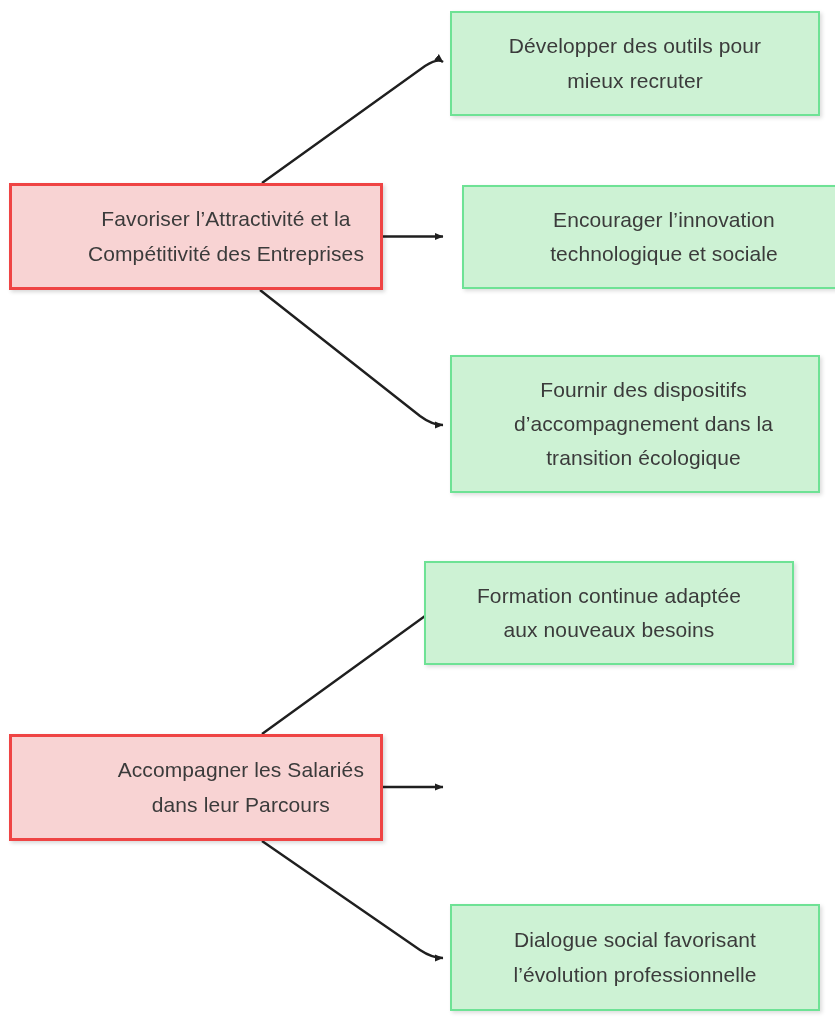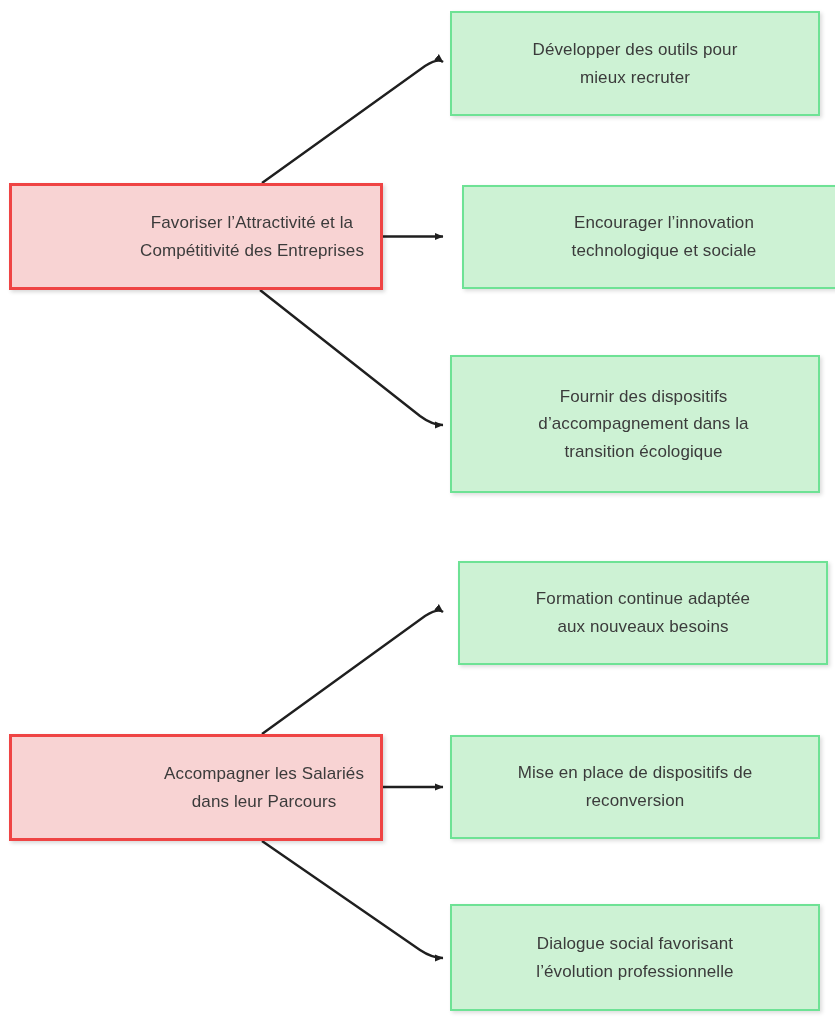--- a/index.html
+++ b/index.html
@@ -26,21 +26,21 @@
     pointer-events: none;
   }
   .node {
     position: absolute;
     box-sizing: border-box;
     display: flex;
     align-items: center;
     justify-content: center;
     text-align: center;
     line-height: 1.62;
-    font-size: 17px;
+    font-size: 21px;
     color: #3b3b3b;
     letter-spacing: 0.1px;
     padding: 6px 16px;
   }
   .node-theme-root {
     background: #f8d3d3;
     border: 3px solid #ef4444;
     box-shadow: 2px 2px 4px rgba(0,0,0,0.16);
     justify-content: flex-end;
   }
@@ -98,28 +98,24 @@
     <span class="node-label">Fournir des dispositifs
 d’accompagnement dans la
 transition écologique</span>
   </div>
 
   <div class="node node-theme-root" style="left:9px; top:734px; width:374px; height:107px;">
     <span class="node-label">Accompagner les Salariés
 dans leur Parcours</span>
   </div>
 
-  <div class="node node-theme-leaf" style="left:458px; top:561px; width:370px; height:104px;">
+  <div class="node node-theme-leaf" style="left:424px; top:561px; width:370px; height:104px;">
     <span class="node-label">Formation continue adaptée
 aux nouveaux besoins</span>
   </div>
 
-  <div class="node node-theme-leaf" style="left:450px; top:735px; width:370px; height:104px;">
-    <span class="node-label">Mise en place de dispositifs de
-reconversion</span>
-  </div>
 
   <div class="node node-theme-leaf" style="left:450px; top:904px; width:370px; height:107px;">
     <span class="node-label">Dialogue social favorisant
 l’évolution professionnelle</span>
   </div>
 
 </div>
 
 </body></html>

